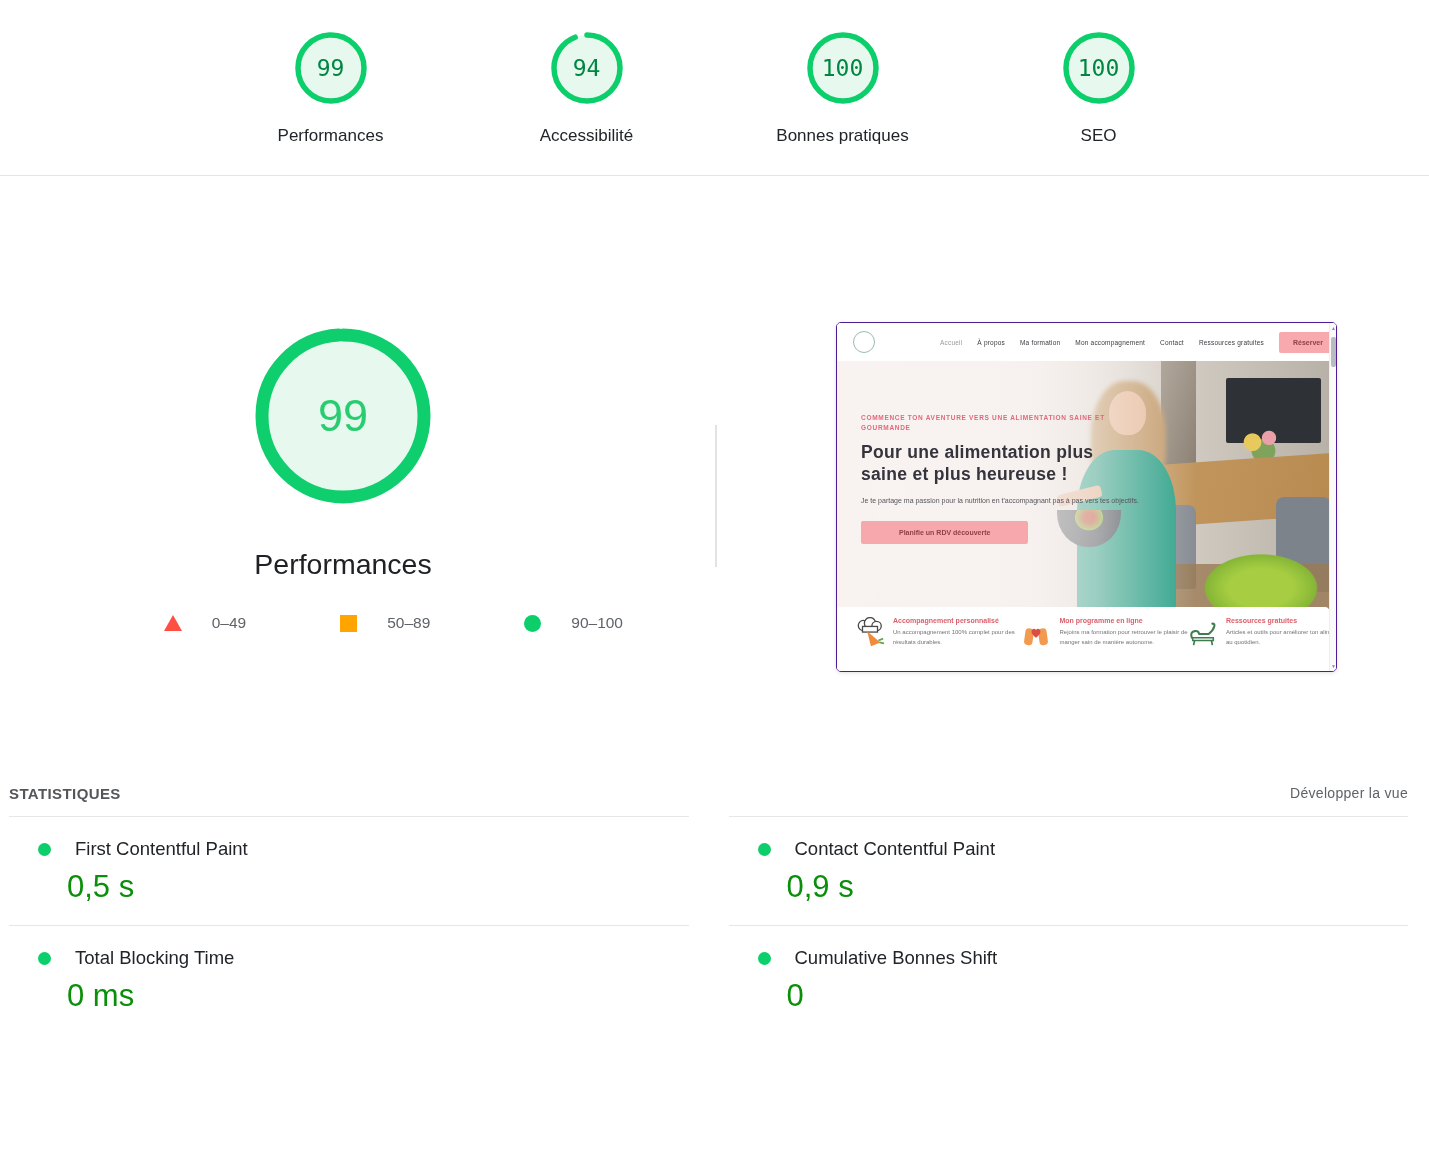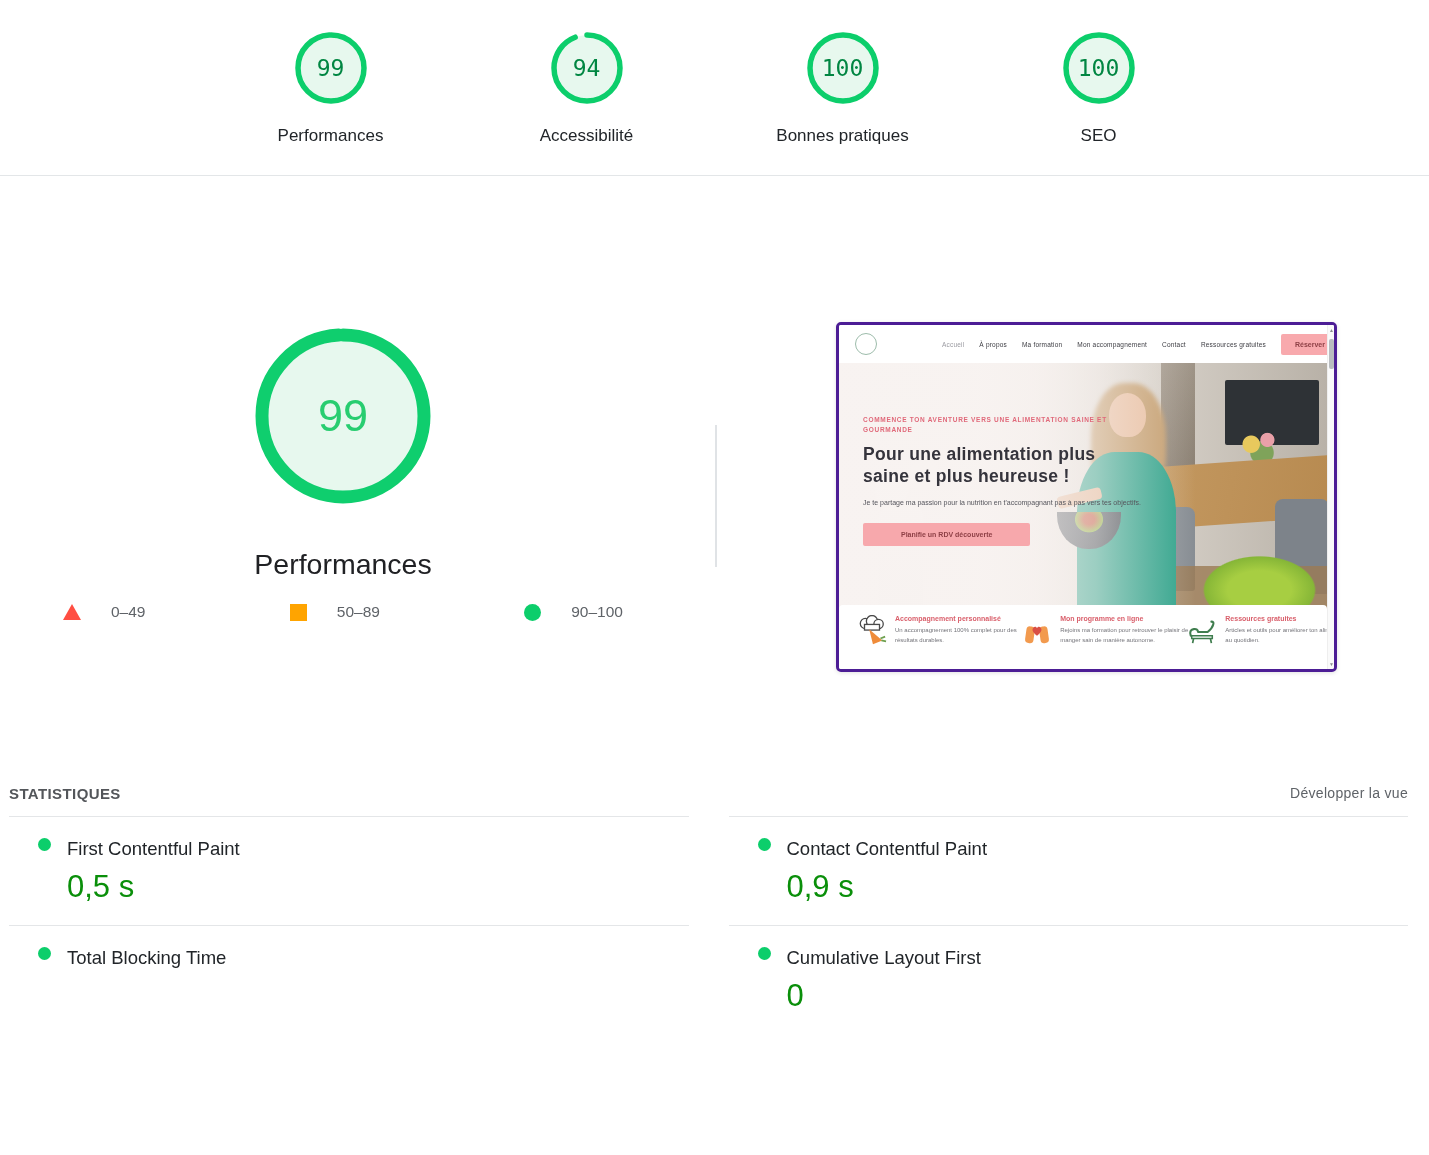--- a/index.html
+++ b/index.html
@@ -32,32 +32,32 @@
   .big-gauge { position:relative; width:176px; height:176px; margin:152px auto 0; }
   .big-gauge svg { position:absolute; inset:0; transform:rotate(-90deg); }
   .big-score {
     position:absolute; inset:0; display:flex; align-items:center; justify-content:center;
     font-size:45px; color:#28cd70;
   }
   .perf-title { margin-top:44px; font-size:28.5px; font-weight:400; color:#202124; }
   .perf-desc { margin:22px auto 0; width:552px; font-size:16.5px; line-height:30px; color:#5f6368; }
   .perf-desc a { color:#1a73e8; text-decoration:none; cursor:pointer; }
 
-  .score-legend { margin-top:22px; display:flex; justify-content:space-between; align-items:center; gap:94px; }
+  .score-legend { margin-top:33px; display:flex; justify-content:flex-end; align-items:center; gap:94px; }
   .legend-item { display:flex; align-items:center; gap:30px; font-size:15.5px; color:#5f6368; }
   .legend-tri { width:0; height:0; border-left:9px solid transparent; border-right:9px solid transparent; border-bottom:16px solid #ff4e42; }
   .legend-sq { width:17px; height:17px; background:#ffa400; }
   .legend-dot { width:17px; height:17px; border-radius:50%; background:#0cce6b; }
 
   .v-divider { position:absolute; left:715px; top:249px; width:2px; height:142px; background:#e0e3e6; }
 
   
   .thumb-card {
     position:absolute; left:836px; top:146px; width:501px; height:350px;
-    background:#fff; border:3px solid #4c1d95; border-radius:5px;
+    background:#fff; border:1px solid #4c1d95; border-radius:5px;
     box-shadow:0 1px 4px rgba(0,0,0,.12); overflow:hidden; cursor:pointer;
   }
   .t-nav { position:relative; height:38px; background:#fff; display:flex; align-items:center; padding:0 20px 0 16px; gap:15px; }
   .t-logo { width:22px; height:22px; border-radius:50%; border:1.5px solid #9dbcab; flex:none; margin-right:50px; }
   .t-link { font-size:6.5px; color:#3c3c42; letter-spacing:.2px; white-space:nowrap; }
   .t-link.muted { color:#9a9aa0; }
   .t-reserve {
     margin-left:auto; margin-right:10px; background:#f8a9ad; color:#8e4046;
     font-size:7px; font-weight:bold; padding:7px 14px; border-radius:2px; white-space:nowrap;
   }
@@ -95,21 +95,21 @@
   .t-scroll-up { top:2px; } .t-scroll-down { bottom:2px; }
 
   
   .stats { position:relative; padding:0 21px 0 9px; }
   .stats-header { height:46px; display:flex; align-items:center; justify-content:space-between; }
   .stats-title { font-size:15px; font-weight:bold; color:#53565a; letter-spacing:.4px; }
   .stats-expand { font-size:14px; color:#5f6368; letter-spacing:.3px; cursor:pointer; background:none; border:none; font-family:inherit; }
   .metrics-grid { display:grid; grid-template-columns:1fr 1fr; column-gap:40px; }
   .metric { border-top:1px solid #e4e6e8; height:109px; padding:21px 0 0 29px; }
   .metric.empty { border-top:none; }
-  .metric-head { display:flex; align-items:flex-start; gap:16px; }
+  .metric-head { display:flex; align-items:center; gap:24px; }
   .m-dot { width:13px; height:13px; border-radius:50%; background:#0cce6b; flex:none; }
   .metric-name { font-size:18.5px; color:#212529; }
   .metric-value { margin-left:29px; margin-top:9px; font-size:31px; color:#0a8f0a; }
 </style>
 </head>
 <body>
 
 <header class="top-summary">
   <div class="gauge-item">
     <div class="gauge-wrap">
@@ -280,23 +280,24 @@
         <span class="m-dot"></span>
         <span class="metric-name">Contact Contentful Paint</span>
       </div>
       <div class="metric-value">0,9 s</div>
     </div>
     <div class="metric">
       <div class="metric-head">
         <span class="m-dot"></span>
         <span class="metric-name">Total Blocking Time</span>
       </div>
+      <div class="metric-value">0 ms</div>
     </div>
     <div class="metric">
       <div class="metric-head">
         <span class="m-dot"></span>
-        <span class="metric-name">Cumulative Layout First</span>
+        <span class="metric-name">Cumulative Bonnes Shift</span>
       </div>
       <div class="metric-value">0</div>
     </div>
     <div class="metric empty"></div>
   </div>
 </section>
 
 </body></html>

